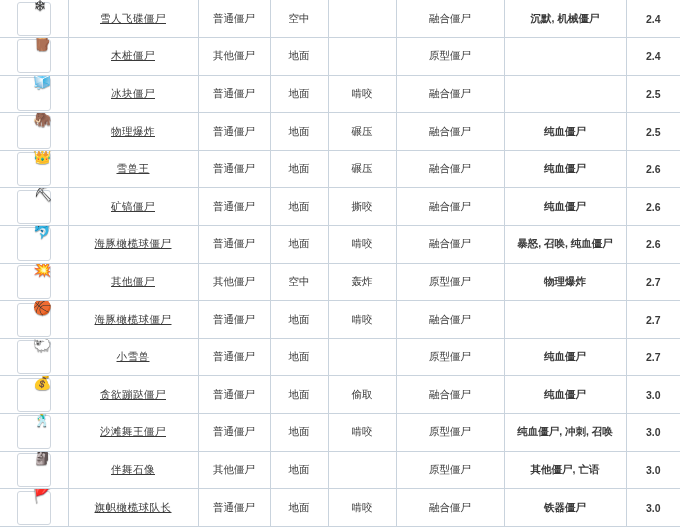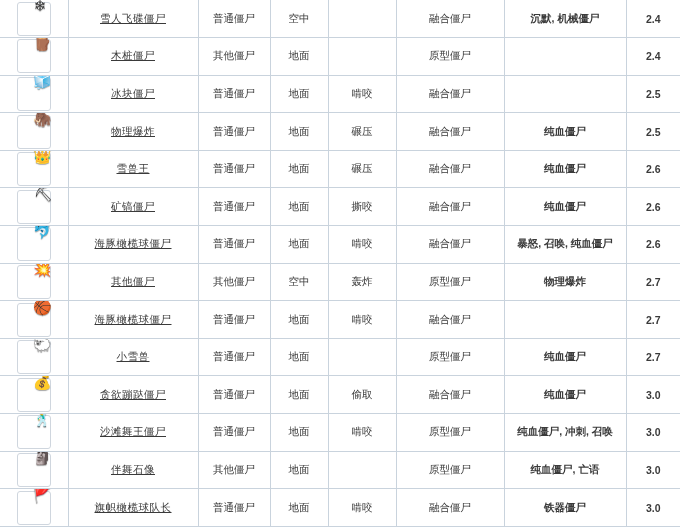--- a/index.html
+++ b/index.html
@@ -361,21 +361,21 @@
               <span class="glyph">🗿</span>
               <span class="bar"></span>
             </span>
           </span>
         </td>
         <td class="name-cell">伴舞石像</td>
         <td class="type-cell">其他僵尸</td>
         <td class="zone-cell">地面</td>
         <td class="attack-cell"></td>
         <td class="family-cell dashed-left">原型僵尸</td>
-        <td class="tags-cell">纯血僵尸, 亡语</td>
+        <td class="tags-cell">其他僵尸, 亡语</td>
         <td class="cost-cell last-col">3.0</td>
       </tr>
 
       <tr>
         <td>
           <span class="card-thumb">
             <span class="card-inner bg-blue">
               <span class="glyph">🚩</span>
               <span class="bar"></span>
             </span>

